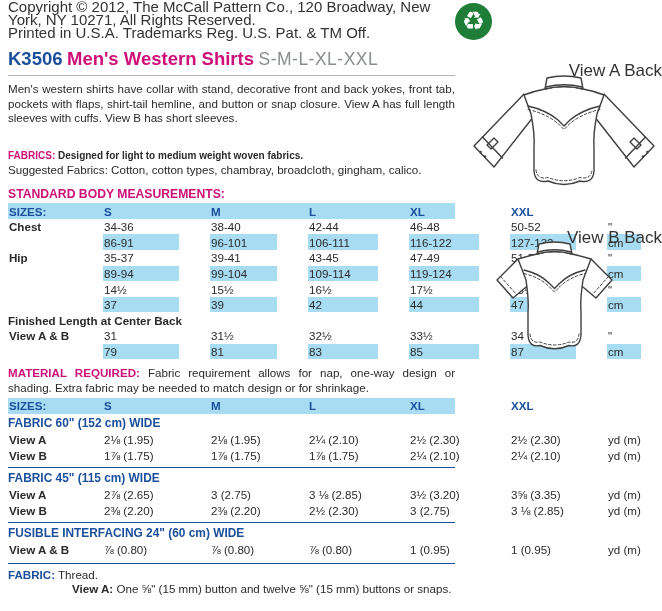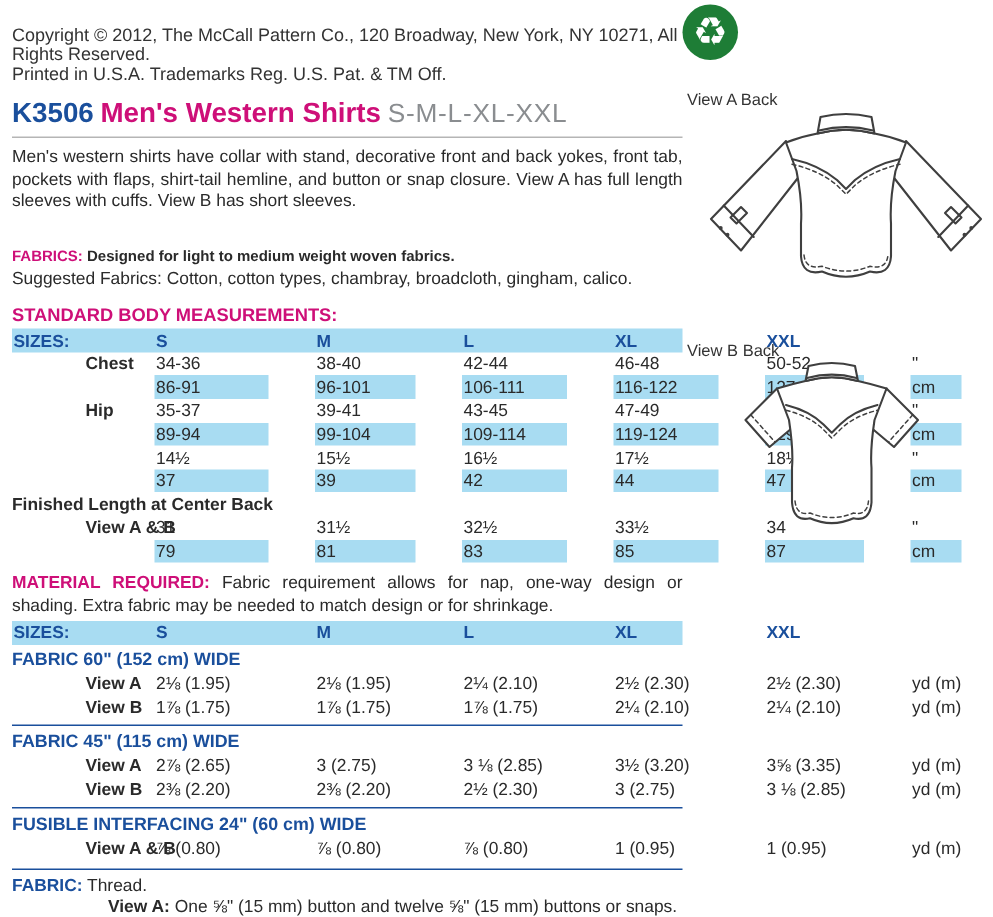--- a/index.html
+++ b/index.html
@@ -8,54 +8,54 @@
     --cyan:#a8dcf2;
     --ink:#2a2a2a;
     --gray:#8a8d90;
     --green:#1e7d36;
   }
   *{margin:0;padding:0;box-sizing:border-box;}
   html,body{background:#fff;}
   body{font-family:"Liberation Sans", sans-serif;color:var(--ink);}
   .page{position:relative;width:662px;height:611px;background:#ffffff;overflow:hidden;}
   .left-col{position:absolute;left:8px;top:0;width:447px;}
-  .copyright{margin-top:17px;font-size:12px;line-height:12.8px;color:#333;}
+  .copyright{margin-top:1px;font-size:15px;line-height:12.8px;color:#333;}
   .copyright .b{font-weight:bold;}
   .recycle{position:absolute;left:455px;top:3px;width:37px;height:37px;border-radius:50%;
     background:var(--green);color:#fff;font-size:26px;line-height:37px;text-align:center;}
   .title-row{margin-top:9px;white-space:nowrap;}
   .style-no{color:var(--navy);font-weight:bold;font-size:18.5px;}
   .pat-title{color:var(--magenta);font-weight:bold;font-size:18.5px;}
   .size-range{color:var(--gray);font-size:17.5px;font-weight:normal;letter-spacing:.5px;}
   .rule-gray{border:none;border-top:1px solid #b5b5b5;margin:5px 0 0 0;}
   .desc{margin-top:6px;font-size:11.6px;line-height:14.3px;text-align:justify;}
   .fabline{margin-top:24px;font-size:10px;line-height:13.5px;}
   .magenta{color:var(--magenta);font-weight:bold;}
   .b{font-weight:bold;}
   .navyb{color:var(--navy);font-weight:bold;}
   .suggested{font-size:11.6px;line-height:13.5px;}
   .sec-heading{margin-top:11px;font-size:12.2px;margin-bottom:2px;}
   
   .tbl{width:447px;}
   .trow{display:grid;grid-template-columns:64px 76px 67px 70px 70px 66px 34px;height:15.6px;gap:31px;}
   .cell{font-size:11.6px;white-space:nowrap;display:flex;align-items:center;height:100%;padding-left:1px;}
-  .lbl{font-weight:bold;margin-left:48px;}
+  .lbl{font-weight:bold;}
   .band{background:var(--cyan);}
   .shade{background:var(--cyan);}
   .tnote{font-size:11.6px;height:15.6px;display:flex;align-items:center;white-space:nowrap;}
   .tnote span{display:inline;}
   .tsection{font-size:11.9px;font-weight:bold;color:var(--navy);padding:2px 0;}
   .tsection.rulet{border-top:1.5px solid var(--navy);margin-top:3px;padding-top:3px;}
   .mat-para{margin-top:7px;font-size:11.6px;line-height:14.3px;text-align:justify;}
   .mat-tbl{margin-top:3px;}
   .mat-tbl .trow{height:16px;}
   .notions{border-top:1.5px solid var(--navy);margin-top:5px;padding-top:4px;font-size:11.6px;line-height:14px;}
   .notions .nline{margin-left:64px;}
   
-  .view-label{position:absolute;font-size:11px;color:#333;width:204px;text-align:left;}
+  .view-label{position:absolute;font-size:17px;color:#333;width:204px;text-align:right;}
   .shirt-svg{position:absolute;}
   .shirt-svg path, .shirt-svg line{fill:none;stroke:#3f3f3f;stroke-width:1.4;stroke-linejoin:round;stroke-linecap:round;}
   .shirt-svg path.f{fill:#ffffff;}
   .shirt-svg .dash{stroke-dasharray:2.6 2.2;stroke-width:1;}
   .shirt-svg circle{fill:#3f3f3f;stroke:none;}
 </style>
 </head>
 <body>
 
 <div class="page">

